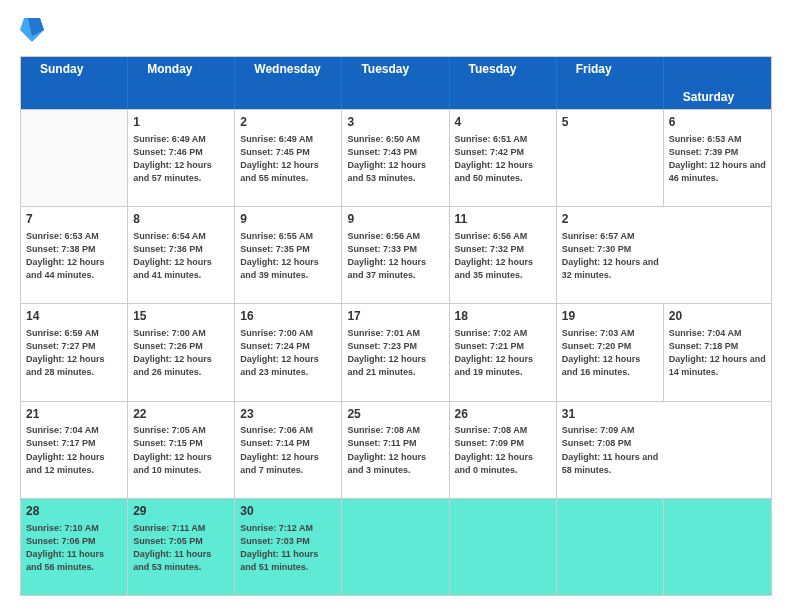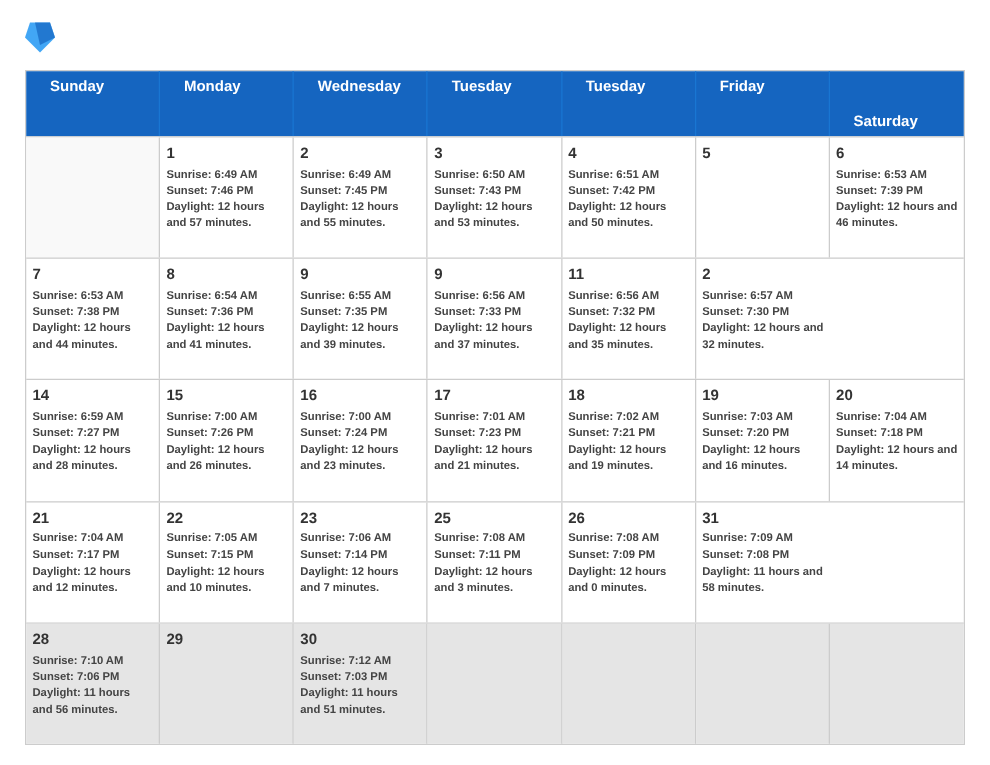--- a/index.html
+++ b/index.html
@@ -108,21 +108,21 @@
       display: block;
       margin-bottom: 2px;
     }
     .cal-cell .info {
       font-size: 9px;
       color: #444;
       line-height: 1.45;
       font-weight: bold;
     }
     .last-row .cal-cell {
-      background: #e5e5e5;
+      background: #5eead4;
     }
   </style>
 </head>
 <body>
 
 <div class="page">
   <div class="header">
     <div class="logo">
       <svg class="logo-icon" viewBox="0 0 24 28" xmlns="http://www.w3.org/2000/svg">
         <polygon points="4,2 20,2 24,14 12,26 0,14" fill="#2196F3" opacity="0.85"></polygon>
@@ -258,20 +258,21 @@
             <div class="info">Sunrise: 7:09 AM<br>Sunset: 7:08 PM<br>Daylight: 11 hours and 58 minutes.</div>
           </div>
         </div>
         <div class="cal-row last-row">
           <div class="cal-cell">
             <span class="day-num">28</span>
             <div class="info">Sunrise: 7:10 AM<br>Sunset: 7:06 PM<br>Daylight: 11 hours and 56 minutes.</div>
           </div>
           <div class="cal-cell">
             <span class="day-num">29</span>
+            <div class="info">Sunrise: 7:11 AM<br>Sunset: 7:05 PM<br>Daylight: 11 hours and 53 minutes.</div>
           </div>
           <div class="cal-cell">
             <span class="day-num">30</span>
             <div class="info">Sunrise: 7:12 AM<br>Sunset: 7:03 PM<br>Daylight: 11 hours and 51 minutes.</div>
           </div>
           <div class="cal-cell empty"></div>
           <div class="cal-cell empty"></div>
           <div class="cal-cell empty"></div>
           <div class="cal-cell empty"></div>
         </div>

